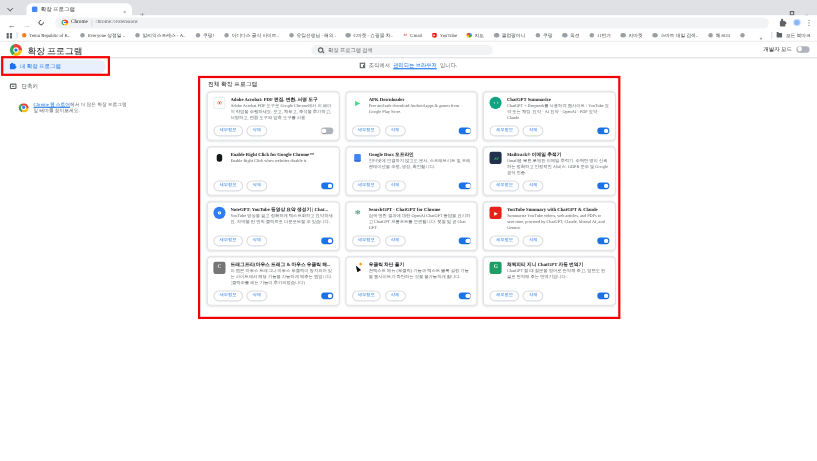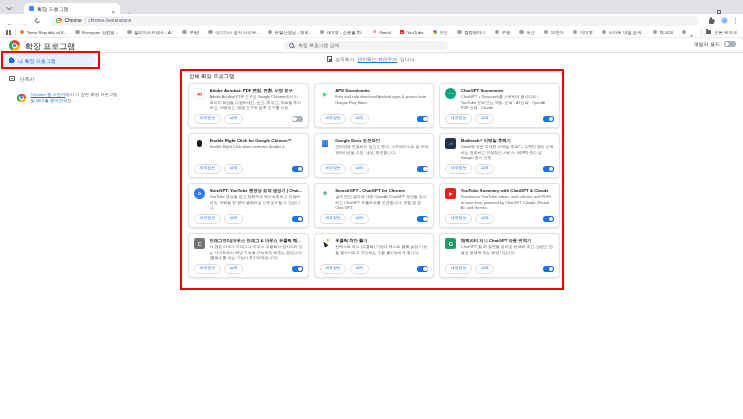--- a/index.html
+++ b/index.html
@@ -1,17 +1,17 @@
 <!DOCTYPE html>
 <html><head>
 <meta charset="utf-8">
 <style>
   html,body{margin:0;padding:0;background:#fff;}
   .screen{position:relative;width:743px;height:419px;background:#fff;overflow:hidden;
-          font-family:Liberation Sans, sans-serif;-webkit-font-smoothing:antialiased;}
+          font-family:Liberation Serif, serif;-webkit-font-smoothing:antialiased;}
 
   
   .tabstrip{position:absolute;left:0;top:0;right:0;height:14px;background:#dfe1e5;}
   .tab-search{position:absolute;left:7px;top:5px;width:3.5px;height:3.5px;
       border-right:1px solid #5f6368;border-bottom:1px solid #5f6368;transform:rotate(45deg) scale(.8);}
   .tab{position:absolute;left:24px;top:3px;width:96px;height:11px;background:#fff;
       border-radius:5px 5px 0 0;display:flex;align-items:center;padding:0 5px;gap:3px;box-sizing:border-box;}
   .tab-favicon{width:5px;height:5px;background:#4285f4;border-radius:1.2px;flex:none;}
   .tab-title{font-size:5px;color:#3c4043;flex:1;white-space:nowrap;overflow:hidden;}
   .tab-close::before{content:"×";font-size:5.5px;color:#5f6368;line-height:1;}

